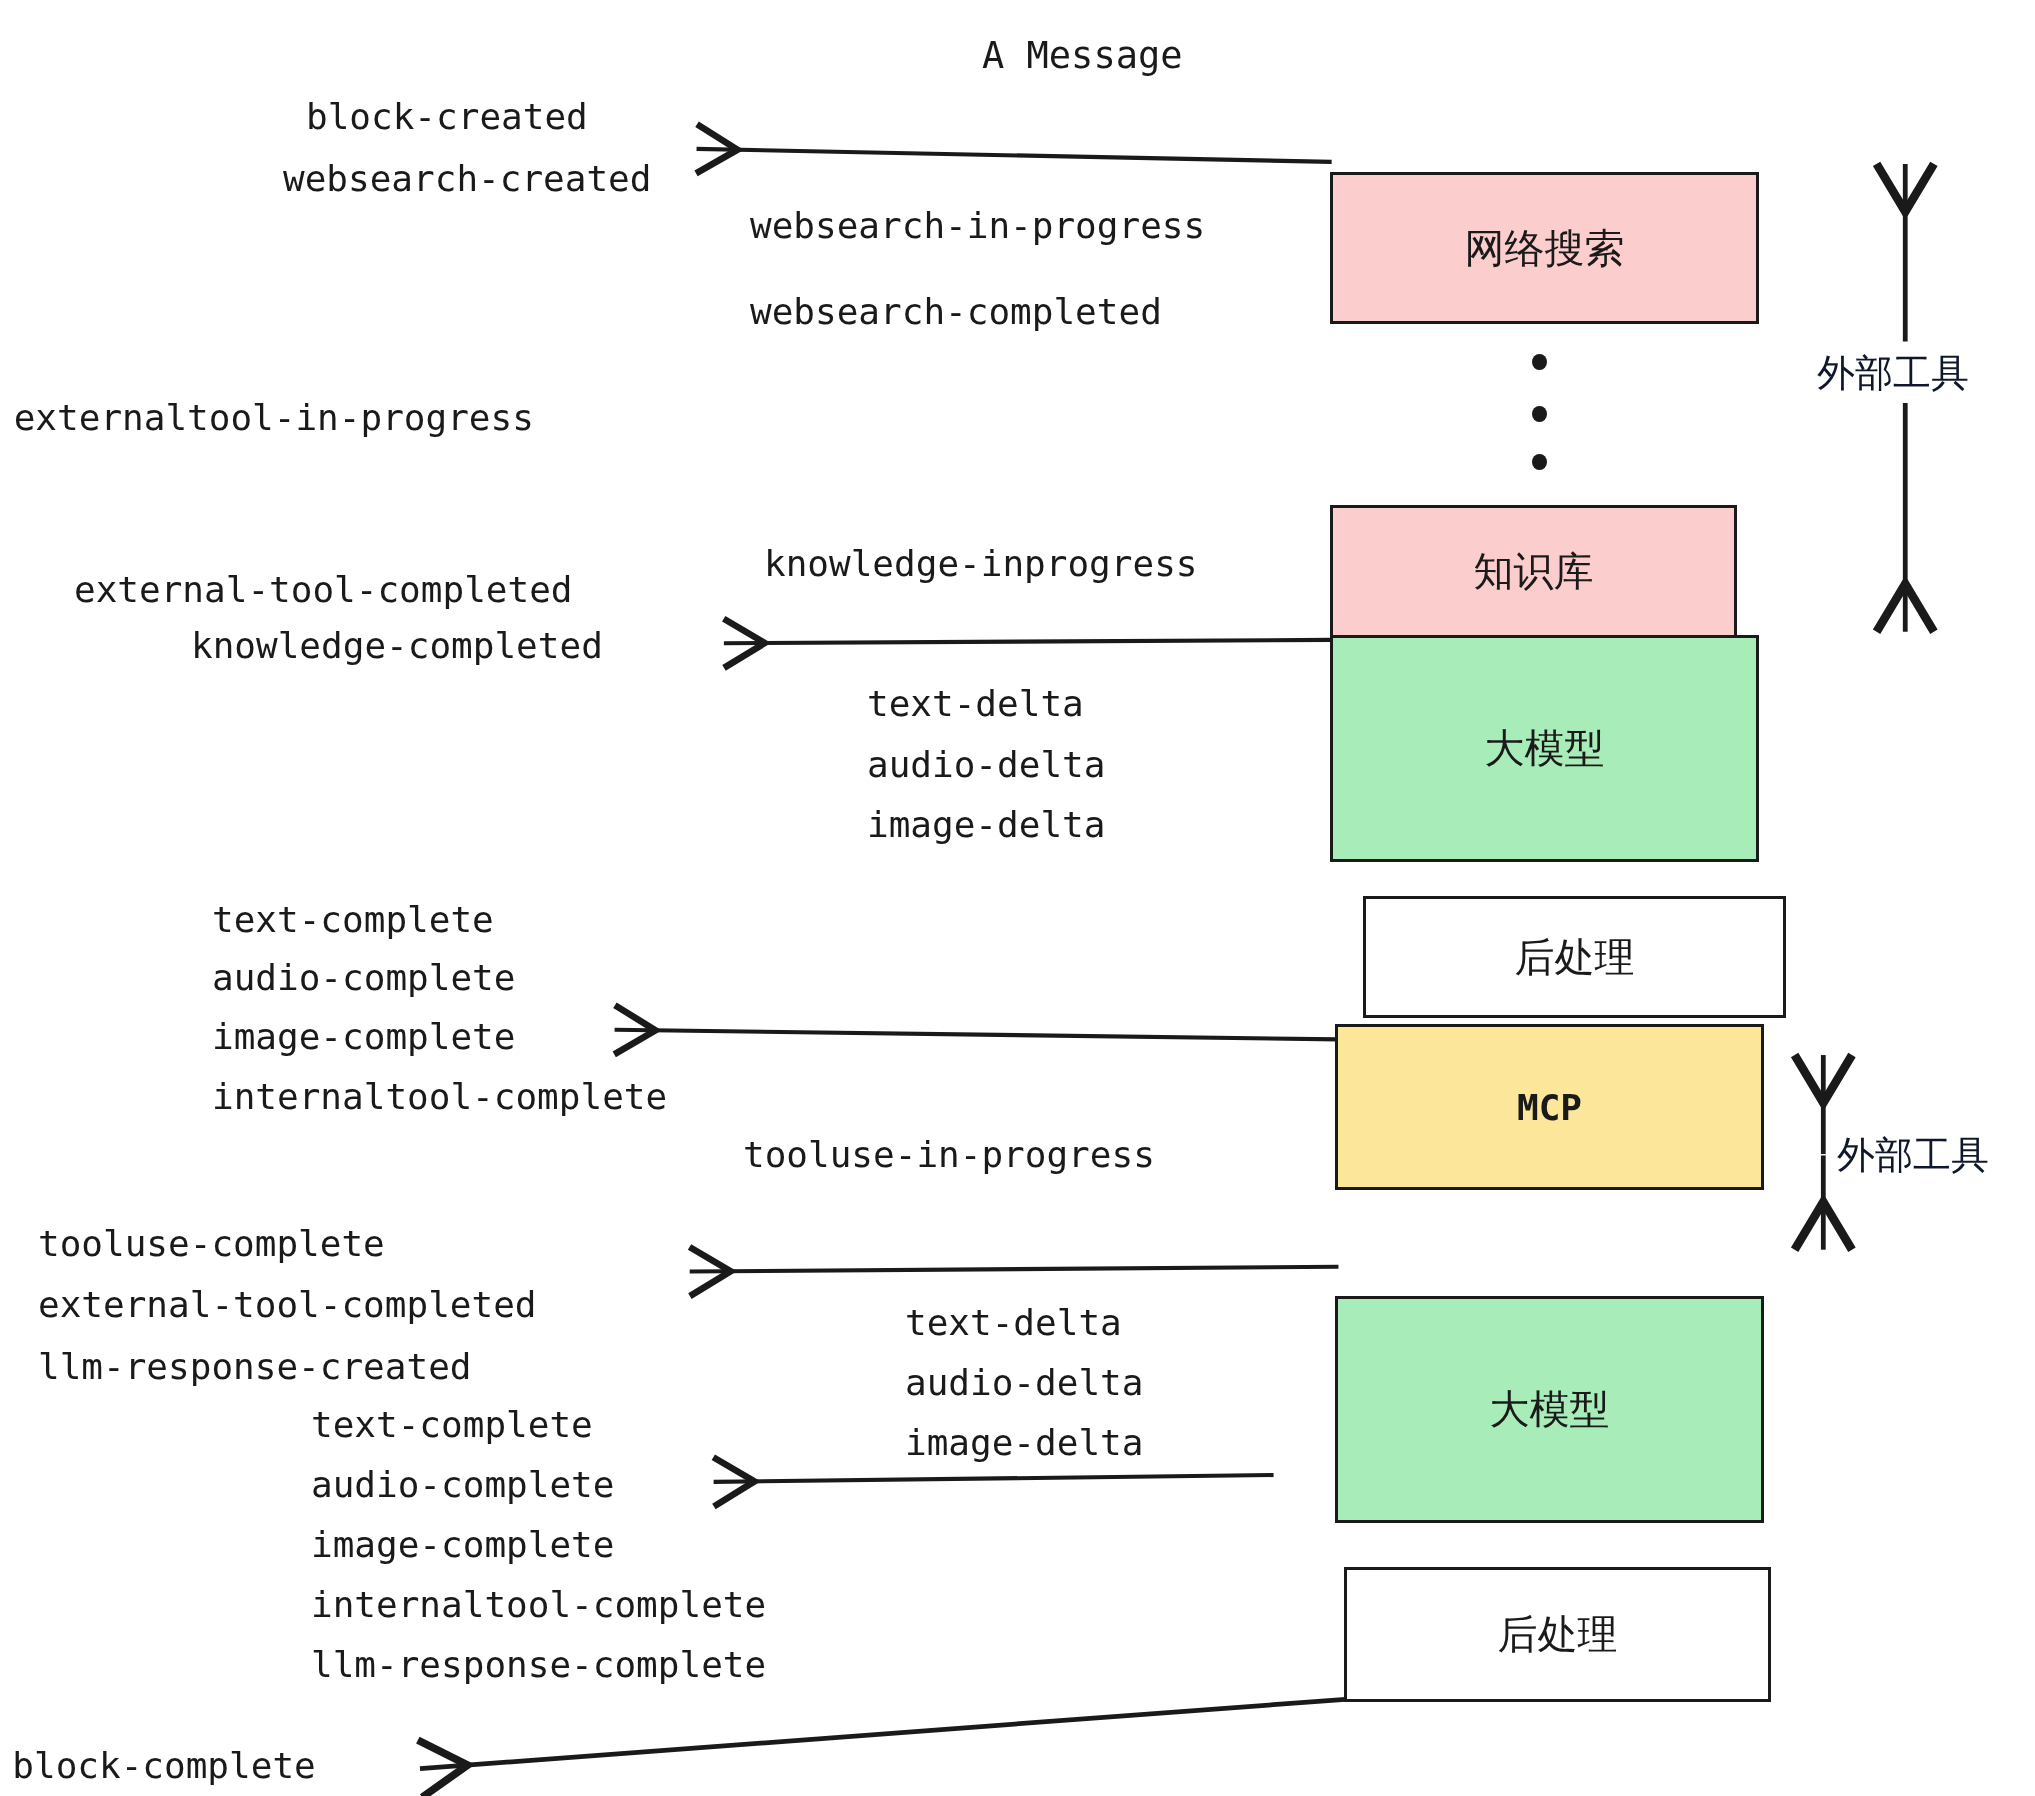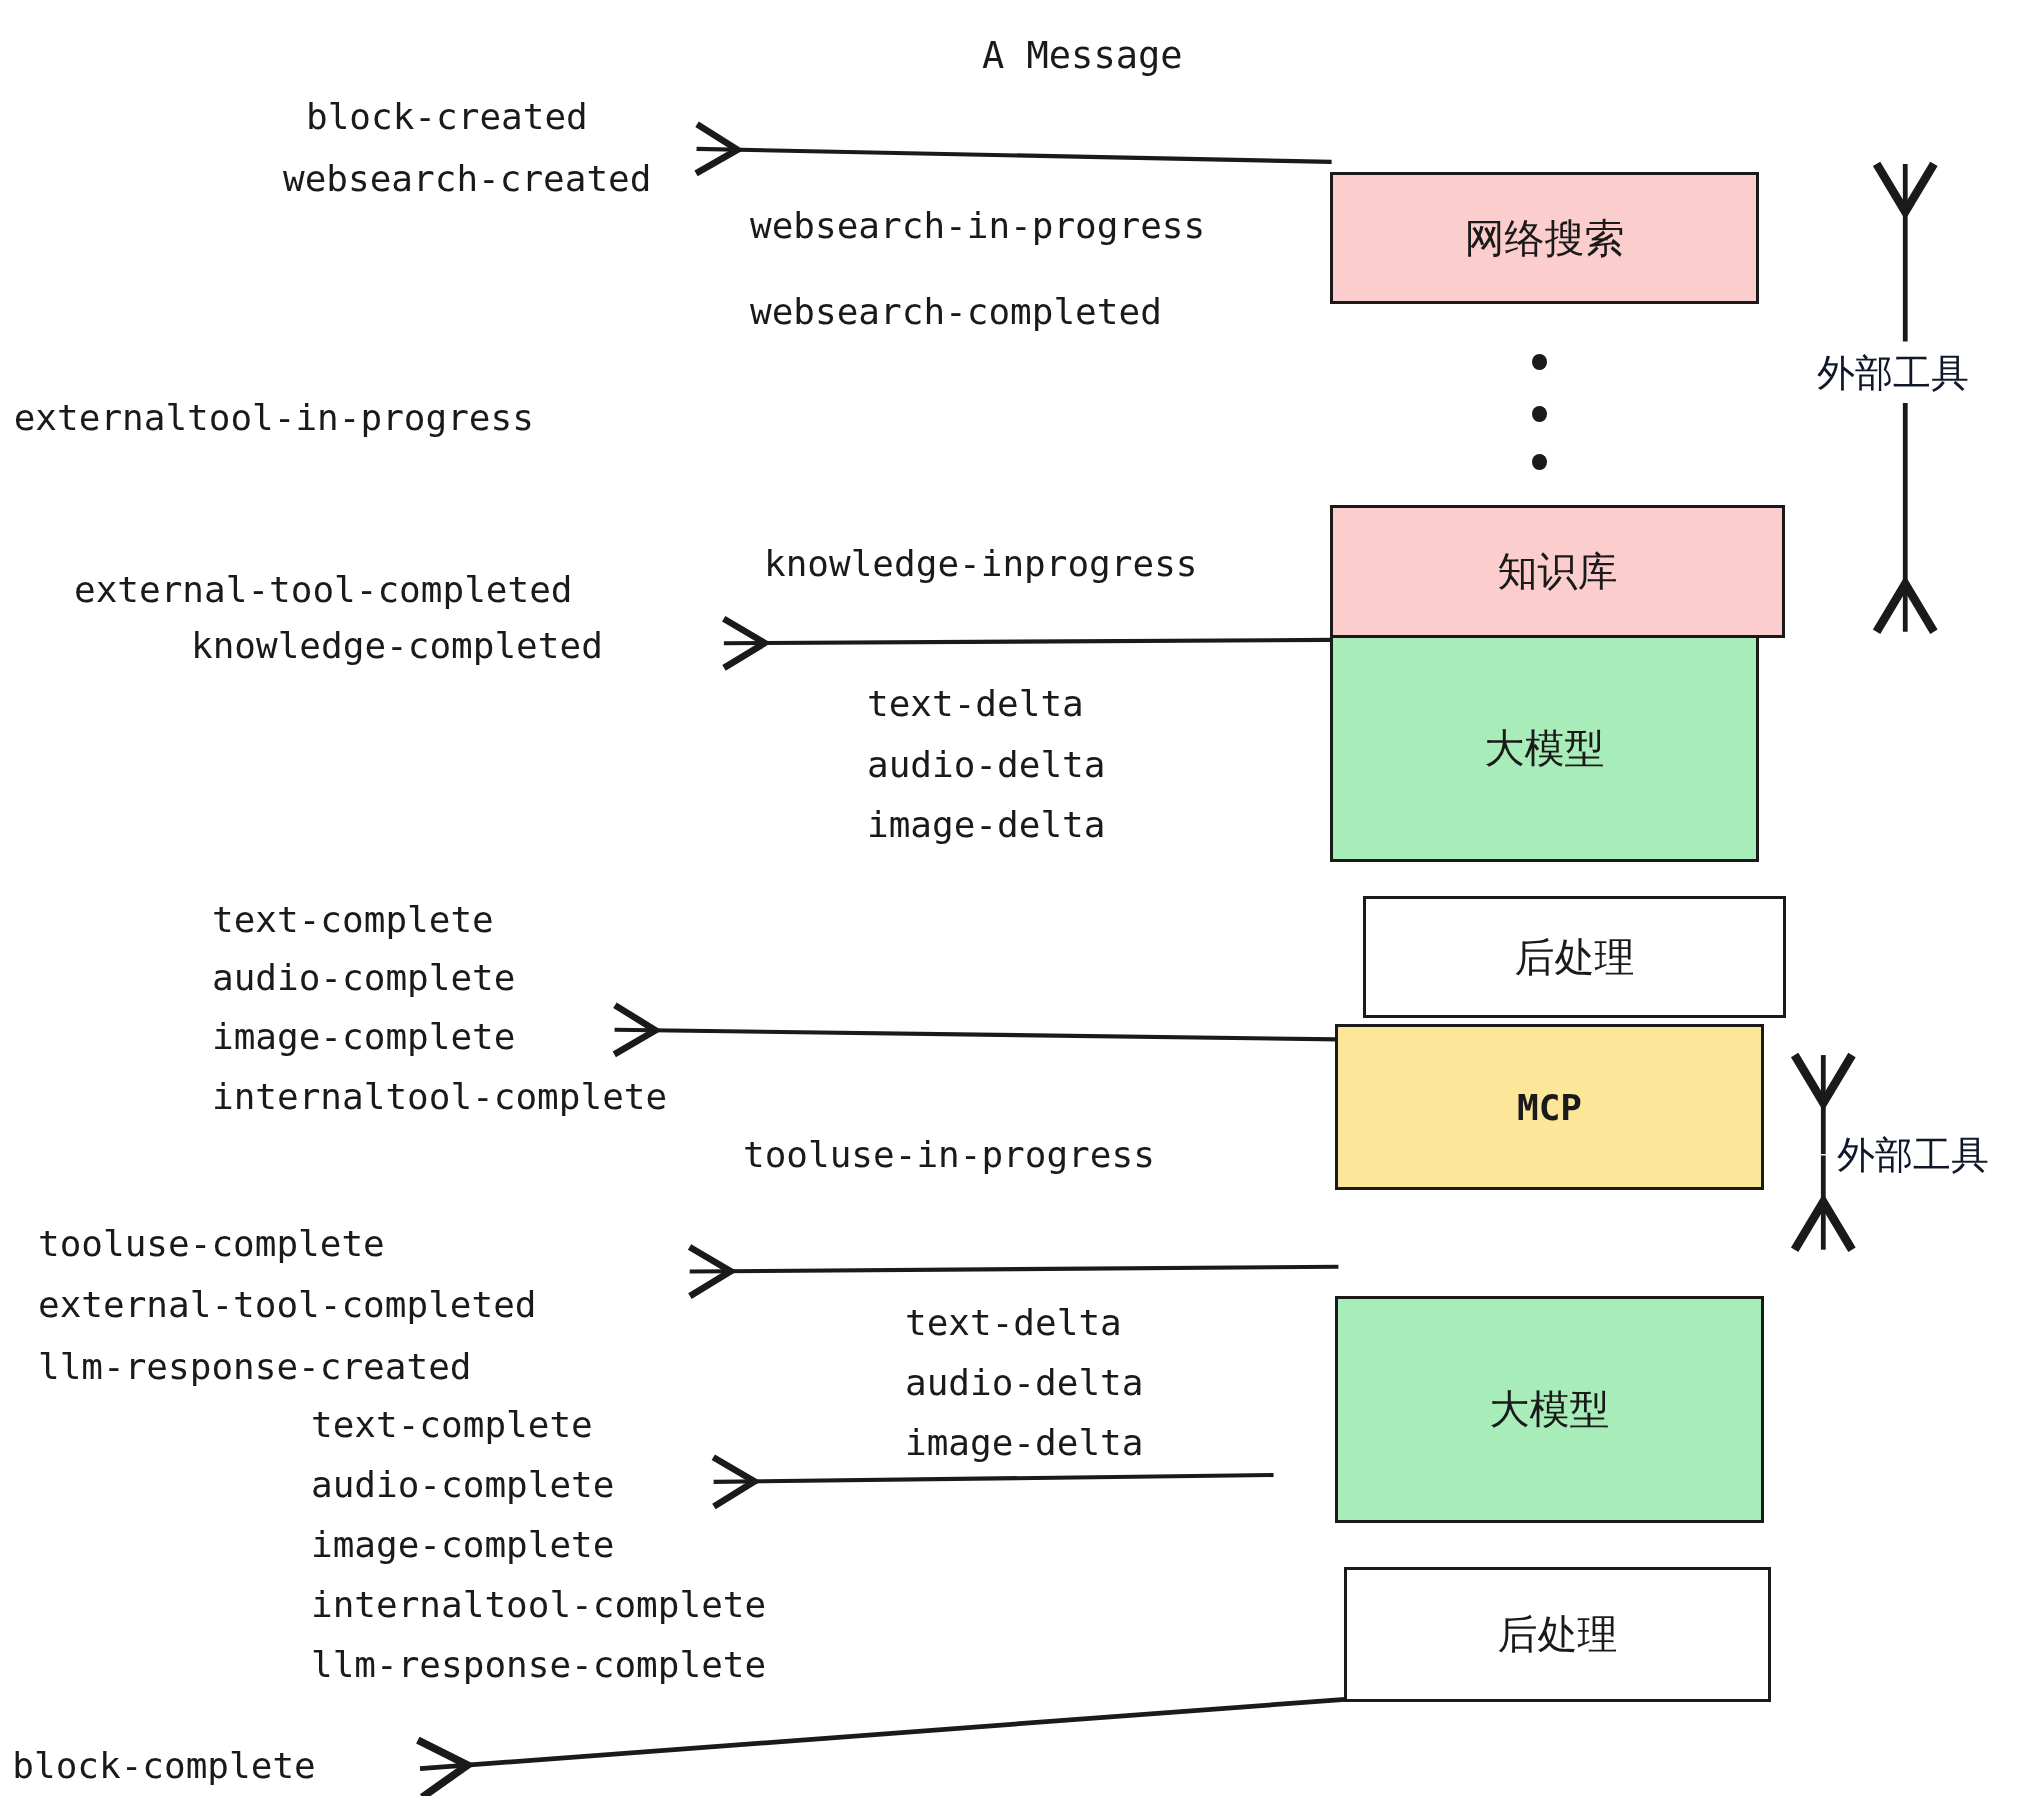--- a/index.html
+++ b/index.html
@@ -154,29 +154,29 @@
   <div class="lbl" style="left:311px;top:1467px;">audio-complete</div>
 
   <div class="lbl" style="left:311px;top:1527px;">image-complete</div>
 
   <div class="lbl" style="left:311px;top:1587px;">internaltool-complete</div>
 
   <div class="lbl" style="left:311px;top:1647px;">llm-response-complete</div>
 
   <div class="lbl" style="left:12.3px;top:1748px;">block-complete</div>
 
-  <div class="box" style="left:1330px;top:172px;width:429px;height:132px;background:#fbcdcd;">
+  <div class="box" style="left:1330px;top:172px;width:429px;height:152px;background:#fbcdcd;">
     <span>网络搜索</span>
   </div>
 
   <div class="dot" style="left:1532px;top:354px;"></div>
   <div class="dot" style="left:1532px;top:406px;"></div>
   <div class="dot" style="left:1532px;top:454px;"></div>
 
-  <div class="box" style="left:1330px;top:505px;width:455px;height:133px;background:#fbcdcd;">
+  <div class="box" style="left:1330px;top:505px;width:407px;height:133px;background:#fbcdcd;">
     <span>知识库</span>
   </div>
 
   <div class="box" style="left:1330px;top:635px;width:429px;height:227px;background:#a8ecb9;">
     <span>大模型</span>
   </div>
 
   <div class="box" style="left:1363px;top:896px;width:423px;height:122px;background:#ffffff;">
     <span>后处理</span>
   </div>

